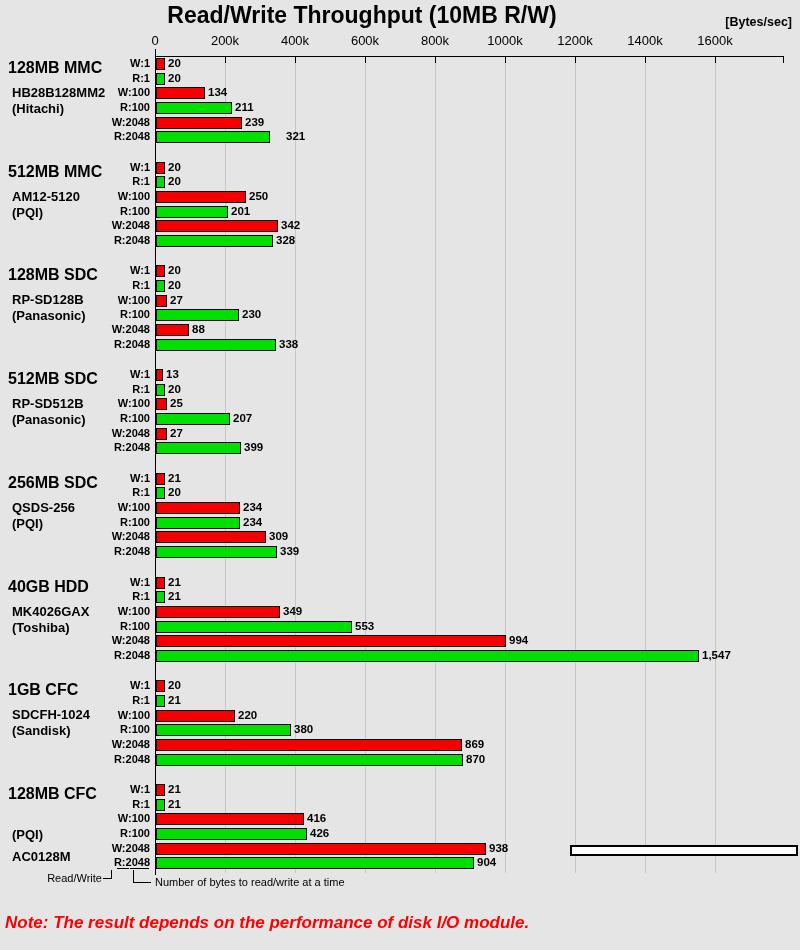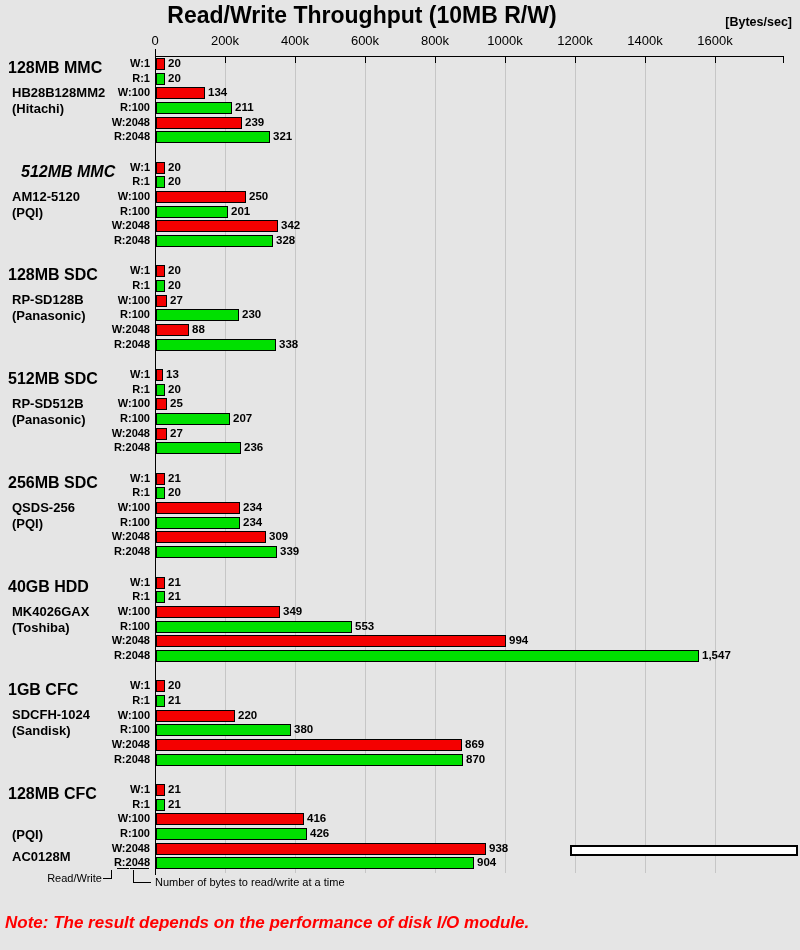--- a/index.html
+++ b/index.html
@@ -80,22 +80,22 @@
       <div class="abs bar" style="left: 156px; top: 87.34px; width: 47px; background: rgb(244, 0, 0);"></div>
       <div class="abs bar-value" style="left: 208px; top: 86.34px;">134</div>
       <div class="abs row-label" style="top: 101.01px;">R:100</div>
       <div class="abs bar" style="left: 156px; top: 102.01px; width: 74px; background: rgb(0, 224, 0);"></div>
       <div class="abs bar-value" style="left: 235px; top: 101.01px;">211</div>
       <div class="abs row-label" style="top: 115.68px;">W:2048</div>
       <div class="abs bar" style="left: 156px; top: 116.68px; width: 84px; background: rgb(244, 0, 0);"></div>
       <div class="abs bar-value" style="left: 245px; top: 115.68px;">239</div>
       <div class="abs row-label" style="top: 130.35px;">R:2048</div>
       <div class="abs bar" style="left: 156px; top: 131.35px; width: 112px; background: rgb(0, 224, 0);"></div>
-      <div class="abs bar-value" style="left: 273px; top: 130.35px; text-align: right;">321</div>
-      <div class="abs grp-name" style="left: 21px; top: 162.7px; font-style: italic;">512MB MMC</div>
+      <div class="abs bar-value" style="left: 286px; top: 130.35px; text-align: right;">321</div>
+      <div class="abs grp-name" style="left: 8px; top: 162.7px;">512MB MMC</div>
       <div class="abs grp-model" style="left: 12px; top: 188.7px;">AM12-5120</div>
       <div class="abs grp-vendor" style="left: 12px; top: 204.7px;">(PQI)</div>
       <div class="abs row-label" style="top: 160.7px;">W:1</div>
       <div class="abs bar" style="left: 156px; top: 161.7px; width: 7px; background: rgb(244, 0, 0);"></div>
       <div class="abs bar-value" style="left: 168px; top: 160.7px;">20</div>
       <div class="abs row-label" style="top: 175.37px;">R:1</div>
       <div class="abs bar" style="left: 156px; top: 176.37px; width: 7px; background: rgb(0, 224, 0);"></div>
       <div class="abs bar-value" style="left: 168px; top: 175.37px;">20</div>
       <div class="abs row-label" style="top: 190.04px;">W:100</div>
       <div class="abs bar" style="left: 156px; top: 191.04px; width: 88px; background: rgb(244, 0, 0);"></div>
@@ -143,21 +143,21 @@
       <div class="abs bar" style="left: 156px; top: 398.44px; width: 9px; background: rgb(244, 0, 0);"></div>
       <div class="abs bar-value" style="left: 170px; top: 397.44px;">25</div>
       <div class="abs row-label" style="top: 412.11px;">R:100</div>
       <div class="abs bar" style="left: 156px; top: 413.11px; width: 72px; background: rgb(0, 224, 0);"></div>
       <div class="abs bar-value" style="left: 233px; top: 412.11px;">207</div>
       <div class="abs row-label" style="top: 426.78px;">W:2048</div>
       <div class="abs bar" style="left: 156px; top: 427.78px; width: 9px; background: rgb(244, 0, 0);"></div>
       <div class="abs bar-value" style="left: 170px; top: 426.78px;">27</div>
       <div class="abs row-label" style="top: 441.45px;">R:2048</div>
       <div class="abs bar" style="left: 156px; top: 442.45px; width: 83px; background: rgb(0, 224, 0);"></div>
-      <div class="abs bar-value" style="left: 244px; top: 441.45px;">236</div>
+      <div class="abs bar-value" style="left: 244px; top: 441.45px;">399</div>
       <div class="abs grp-name" style="left: 8px; top: 473.8px;">256MB SDC</div>
       <div class="abs grp-model" style="left: 12px; top: 499.8px;">QSDS-256</div>
       <div class="abs grp-vendor" style="left: 12px; top: 515.8px;">(PQI)</div>
       <div class="abs row-label" style="top: 471.8px;">W:1</div>
       <div class="abs bar" style="left: 156px; top: 472.8px; width: 7px; background: rgb(244, 0, 0);"></div>
       <div class="abs bar-value" style="left: 168px; top: 471.8px;">21</div>
       <div class="abs row-label" style="top: 486.47px;">R:1</div>
       <div class="abs bar" style="left: 156px; top: 487.47px; width: 7px; background: rgb(0, 224, 0);"></div>
       <div class="abs bar-value" style="left: 168px; top: 486.47px;">20</div>
       <div class="abs row-label" style="top: 501.14px;">W:100</div>

